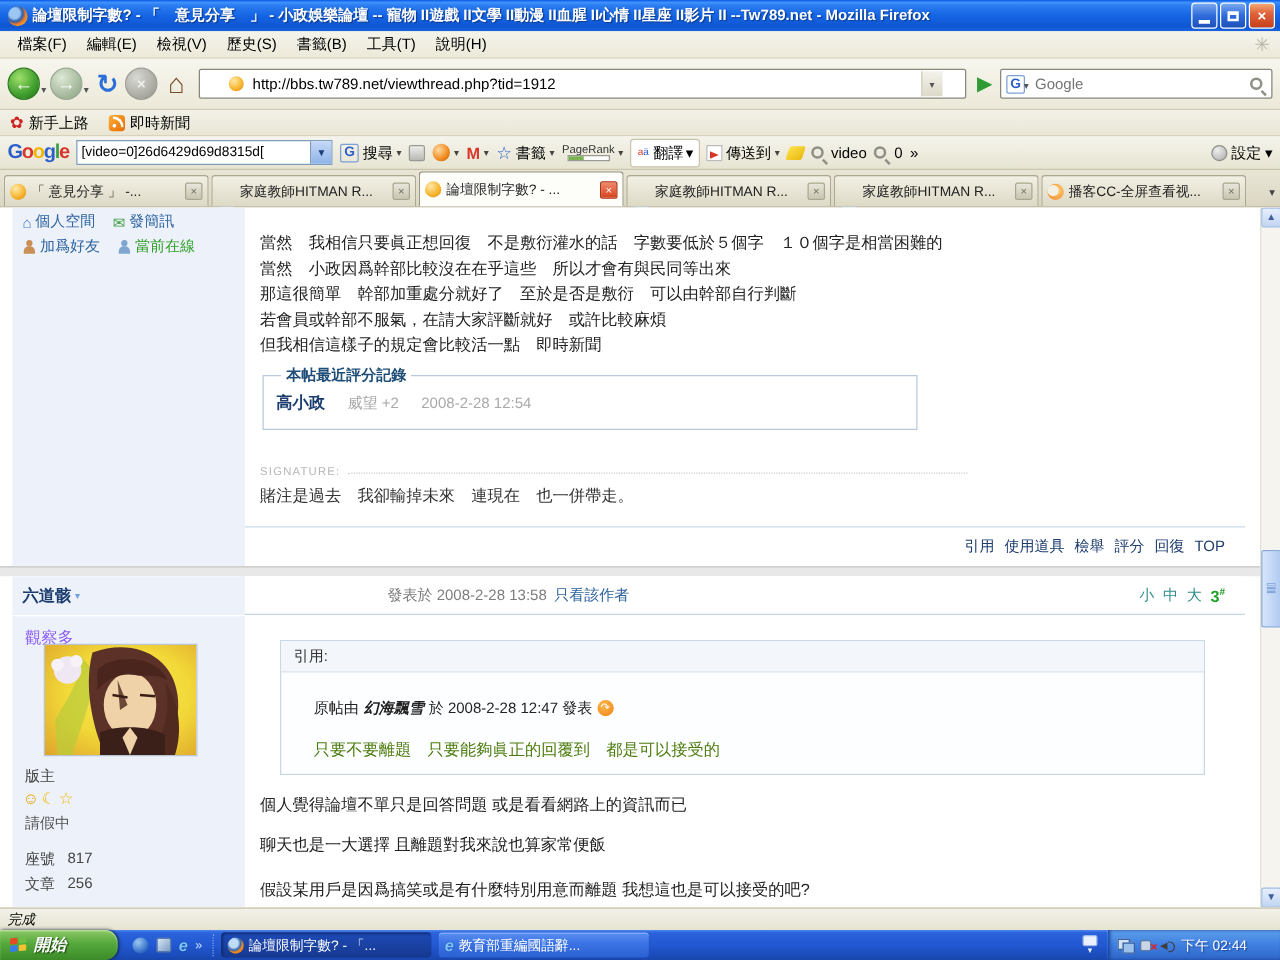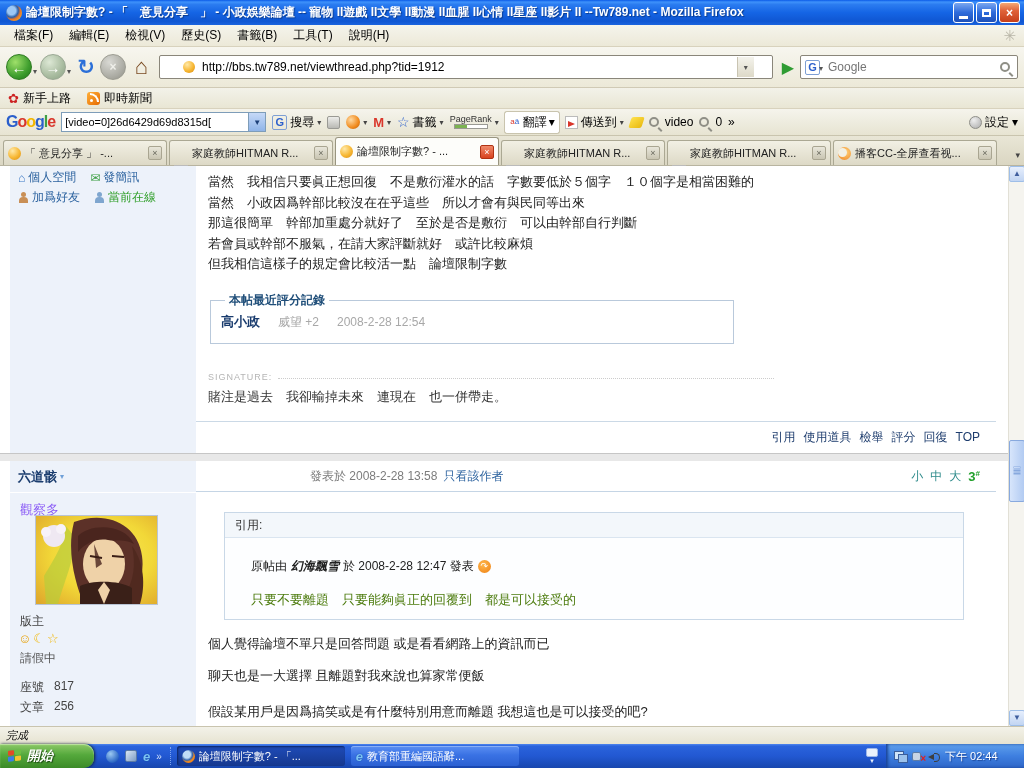--- a/index.html
+++ b/index.html
@@ -117,21 +117,21 @@
   .sidebar1 .srow{display:flex;gap:14px;padding:3px 0 0 8px;font-size:12px;}
   .slink{color:#2E64A0;display:flex;align-items:center;gap:3px;}
   .slink .ic{font-size:12px;}
   .ic-house{color:#3C79C6;}
   .ic-mail{color:#3FA046;}
   .person{width:11px;height:11px;position:relative;display:inline-block;}
   .person::before{content:"";position:absolute;left:3px;top:0;width:5px;height:5px;border-radius:50%;background:#7FA6CF;}
   .person::after{content:"";position:absolute;left:1px;top:5px;width:9px;height:6px;border-radius:4px 4px 0 0;background:#7FA6CF;}
   .person.add::before,.person.add::after{background:#C98F56;}
   .online-green{color:#2E9E27;}
-  .p1body{position:absolute;left:208px;top:6px;line-height:20.5px;}
+  .p1body{position:absolute;left:208px;top:18px;line-height:20.5px;}
   .ratebox{position:absolute;left:208px;top:126px;width:524px;height:52px;border:1px solid #B9C9DB;padding:0 10px;}
   .ratebox legend{font-size:12px;font-weight:bold;color:#1F4E79;padding:0 4px;margin-left:4px;}
   .raterow{display:flex;gap:18px;align-items:center;margin-top:4px;}
   .rateuser{font-weight:bold;color:#1A3C6E;}
   .ratescore,.ratedate{color:#A8A8A8;font-size:12px;}
   .sigrow{position:absolute;left:208px;top:206px;width:566px;display:flex;align-items:flex-end;}
   .siglabel{font-size:9px;color:#B5B5B5;letter-spacing:1px;flex:none;padding-right:6px;}
   .sigline{flex:1;border-bottom:1px dotted #CCC;height:1px;margin-bottom:3px;}
   .sigtext{position:absolute;left:208px;top:222px;color:#333;}
   .p1actions{position:absolute;left:196px;top:255px;width:800px;height:31px;border-top:1px solid #CBD9E6;
@@ -406,21 +406,21 @@
           <span class="online-green">當前在線</span>
         </span>
       </div>
     </div>
 
     <div class="p1body">
       <div>當然　我相信只要眞正想回復　不是敷衍灌水的話　字數要低於５個字　１０個字是相當困難的</div>
       <div>當然　小政因爲幹部比較沒在在乎這些　所以才會有與民同等出來</div>
       <div>那這很簡單　幹部加重處分就好了　至於是否是敷衍　可以由幹部自行判斷</div>
       <div>若會員或幹部不服氣，在請大家評斷就好　或許比較麻煩</div>
-      <div>但我相信這樣子的規定會比較活一點　論壇限制字數</div>
+      <div>但我相信這樣子的規定會比較活一點　即時新聞</div>
     </div>
 
     <fieldset class="ratebox">
       <legend>本帖最近評分記錄</legend>
       <div class="raterow">
         <span class="rateuser">高小政</span>
         <span class="ratescore">威望 +2</span>
         <span class="ratedate">2008-2-28 12:54</span>
       </div>
     </fieldset>

